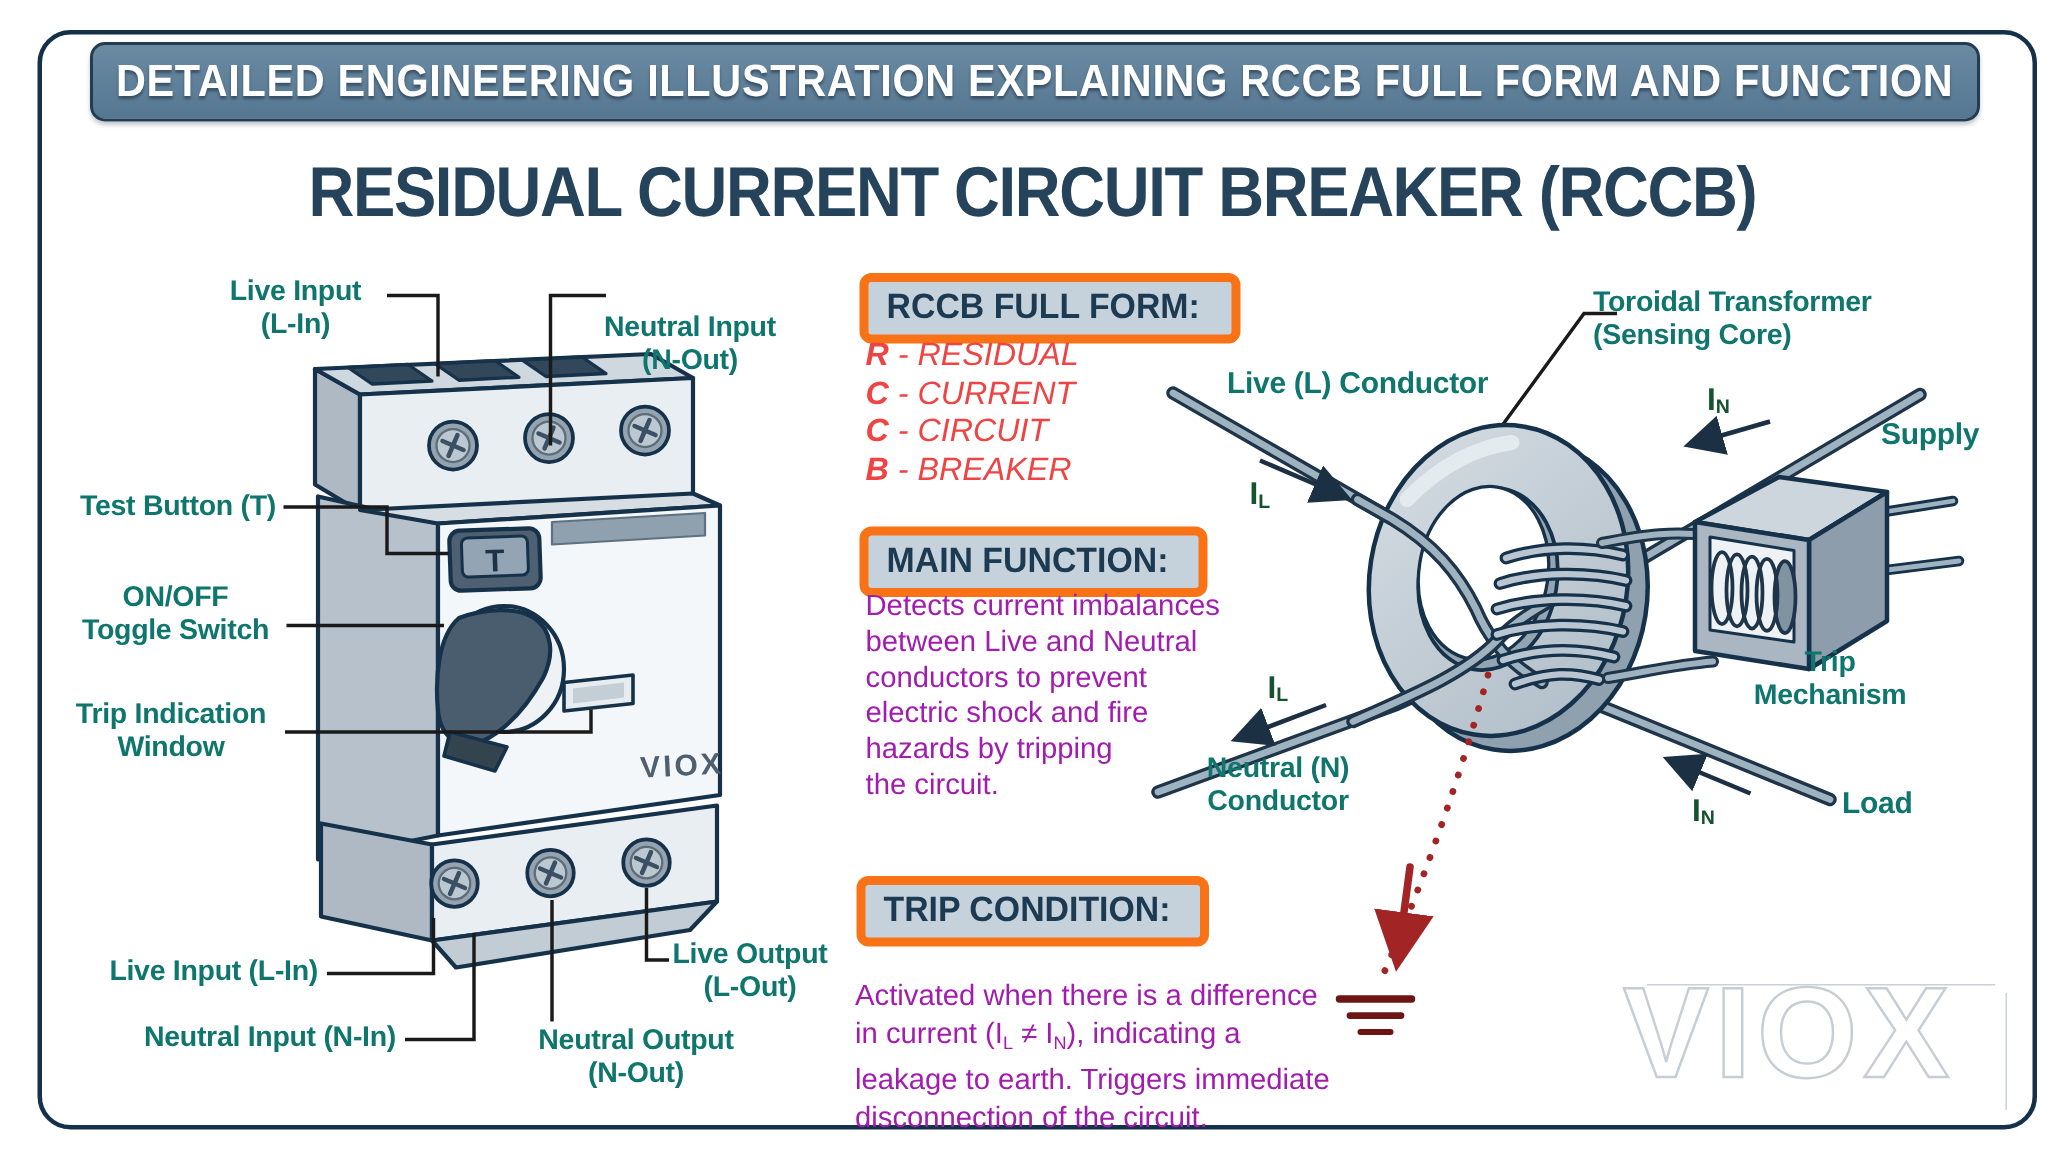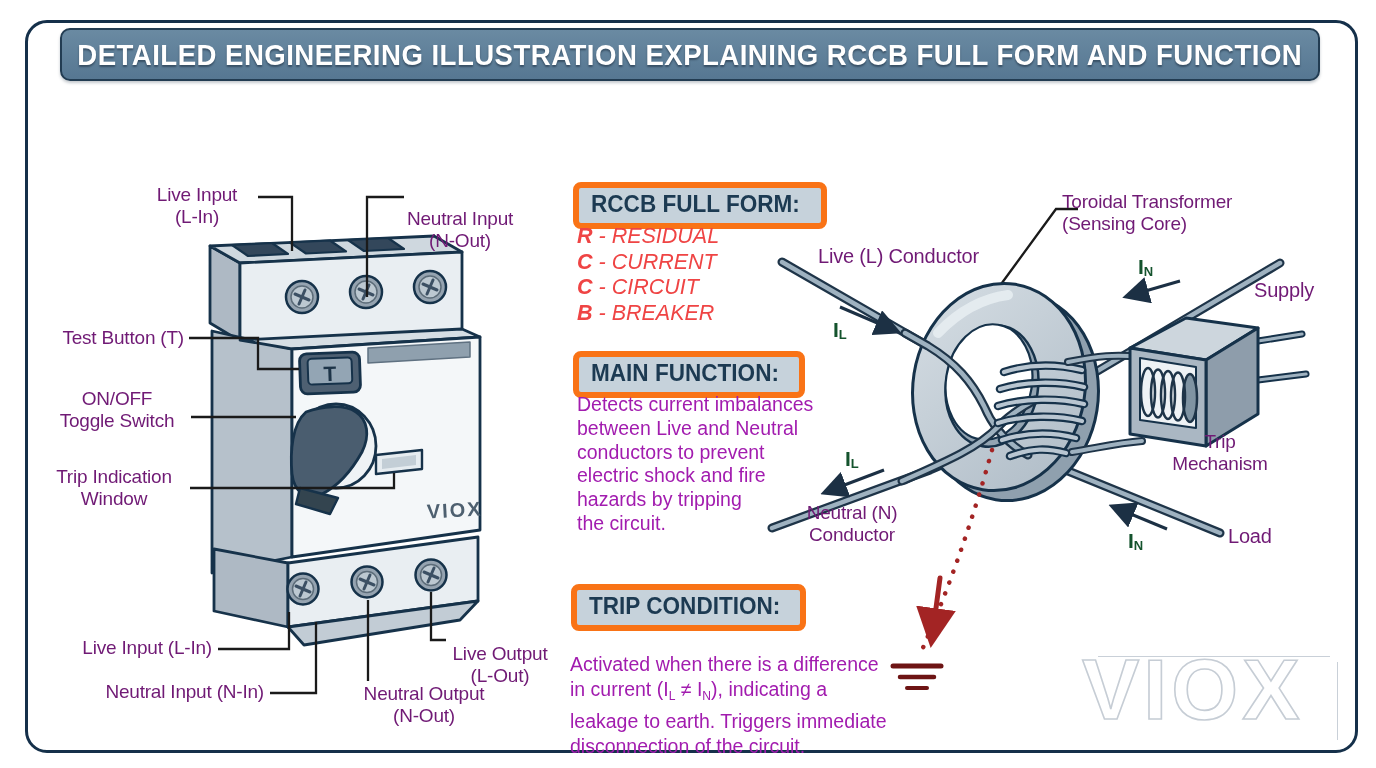--- a/index.html
+++ b/index.html
@@ -9,22 +9,22 @@
         border:3.5px solid #15304a;border-radius:22px;}
   .banner{position:absolute;left:60px;top:28px;width:1256px;height:49px;border-radius:10px;
           background:linear-gradient(#6a8aa2,#567792);border:2.5px solid #223c52;
           display:flex;align-items:center;justify-content:center;box-shadow:0 2px 3px rgba(20,40,60,.25);}
   .banner span{color:#ffffff;font-weight:700;font-size:30px;letter-spacing:.5px;white-space:nowrap;
           transform:scaleX(.92);text-shadow:0 2px 2px rgba(10,25,40,.45);}
   .title{position:absolute;left:0;top:100px;width:1376px;display:flex;justify-content:center;}
   .title span{color:#25435a;font-weight:700;font-size:47px;letter-spacing:-1px;white-space:nowrap;
           transform:scaleX(.9);}
   svg.art{position:absolute;left:0;top:0;z-index:2;}
-  .lbl{position:absolute;z-index:3;font-size:19px;line-height:21.5px;font-weight:400;
-       letter-spacing:-.2px;color:#701a75;white-space:pre-line;}
+  .lbl{position:absolute;z-index:3;font-size:19px;line-height:21.5px;font-weight:700;
+       letter-spacing:-.2px;color:#0f766e;white-space:pre-line;}
   .ctr{text-align:center;} .rgt{text-align:right;}
   .pill{position:absolute;z-index:3;background:#c6d2db;border:6px solid #f97316;border-radius:8px;
         padding:3px 12px 5px;display:inline-block;}
   .pill span{display:inline-block;color:#1c3a52;font-weight:700;font-size:23.5px;white-space:nowrap;
         transform:scaleX(.96);transform-origin:left center;}
   .ff{position:absolute;z-index:3;}
   .ff-row{font-size:21.5px;line-height:25.5px;color:#ef4444;font-style:italic;}
   .ff-letter{font-weight:700;}
   .para{position:absolute;z-index:3;font-size:19.5px;line-height:23.8px;color:#a21caf;white-space:pre-line;}
   .para.trip{line-height:25px;}
@@ -46,20 +46,23 @@
 <div class="stage">
   <div class="card"></div>
 
   <div class="wm">VIOX</div>
   <div class="wm-line-h"></div>
   <div class="wm-line-v"></div>
 
   <div class="banner">
     <span>DETAILED ENGINEERING ILLUSTRATION EXPLAINING RCCB FULL FORM AND FUNCTION</span>
   </div>
+  <div class="title">
+    <span>RESIDUAL CURRENT CIRCUIT BREAKER (RCCB)</span>
+  </div>
 
   <svg class="art" width="1376" height="768" viewBox="0 0 1376 768">
     <defs>
       <marker id="arrNavy" markerWidth="9" markerHeight="9" refX="7" refY="4.5" orient="auto">
         <path d="M0,0 L9,4.5 L0,9 Z" fill="#1c3044"></path>
       </marker>
       <marker id="arrRed" markerWidth="8" markerHeight="8" refX="6" refY="4" orient="auto">
         <path d="M0,0 L8,4 L0,8 Z" fill="#a32424"></path>
       </marker>
       <linearGradient id="gradRing" x1="0" y1="0" x2="1" y2="1">
@@ -240,21 +243,21 @@
 (L-In)</div>
   <div class="lbl ctr" style="left:396px;top:184px;width:128px;margin-top:24px;">Neutral Input
 (N-Out)</div>
   <div class="lbl rgt" style="left:40px;top:327px;width:144px;">Test Button (T)</div>
   <div class="lbl ctr" style="left:46px;top:388px;width:142px;">ON/OFF
 Toggle Switch</div>
   <div class="lbl ctr" style="left:42px;top:466px;width:144px;">Trip Indication
 Window</div>
   <div class="lbl rgt" style="left:64px;top:637px;width:148px;">Live Input (L-In)</div>
   <div class="lbl rgt" style="left:88px;top:681px;width:176px;">Neutral Input (N-In)</div>
-  <div class="lbl ctr" style="left:444px;top:626px;width:112px;margin-top:17px;">Live Output
+  <div class="lbl ctr" style="left:444px;top:626px;width:112px;">Live Output
 (L-Out)</div>
   <div class="lbl ctr" style="left:352px;top:683px;width:144px;">Neutral Output
 (N-Out)</div>
 
   <div class="pill" style="left:573px;top:182px;">
     <span>RCCB FULL FORM:</span>
   </div>
   <div class="ff" style="left:577px;top:224px;">
     <div class="ff-row"><span class="ff-letter">R</span><span> - RESIDUAL</span></div>
     <div class="ff-row"><span class="ff-letter">C</span><span> - CURRENT</span></div>

